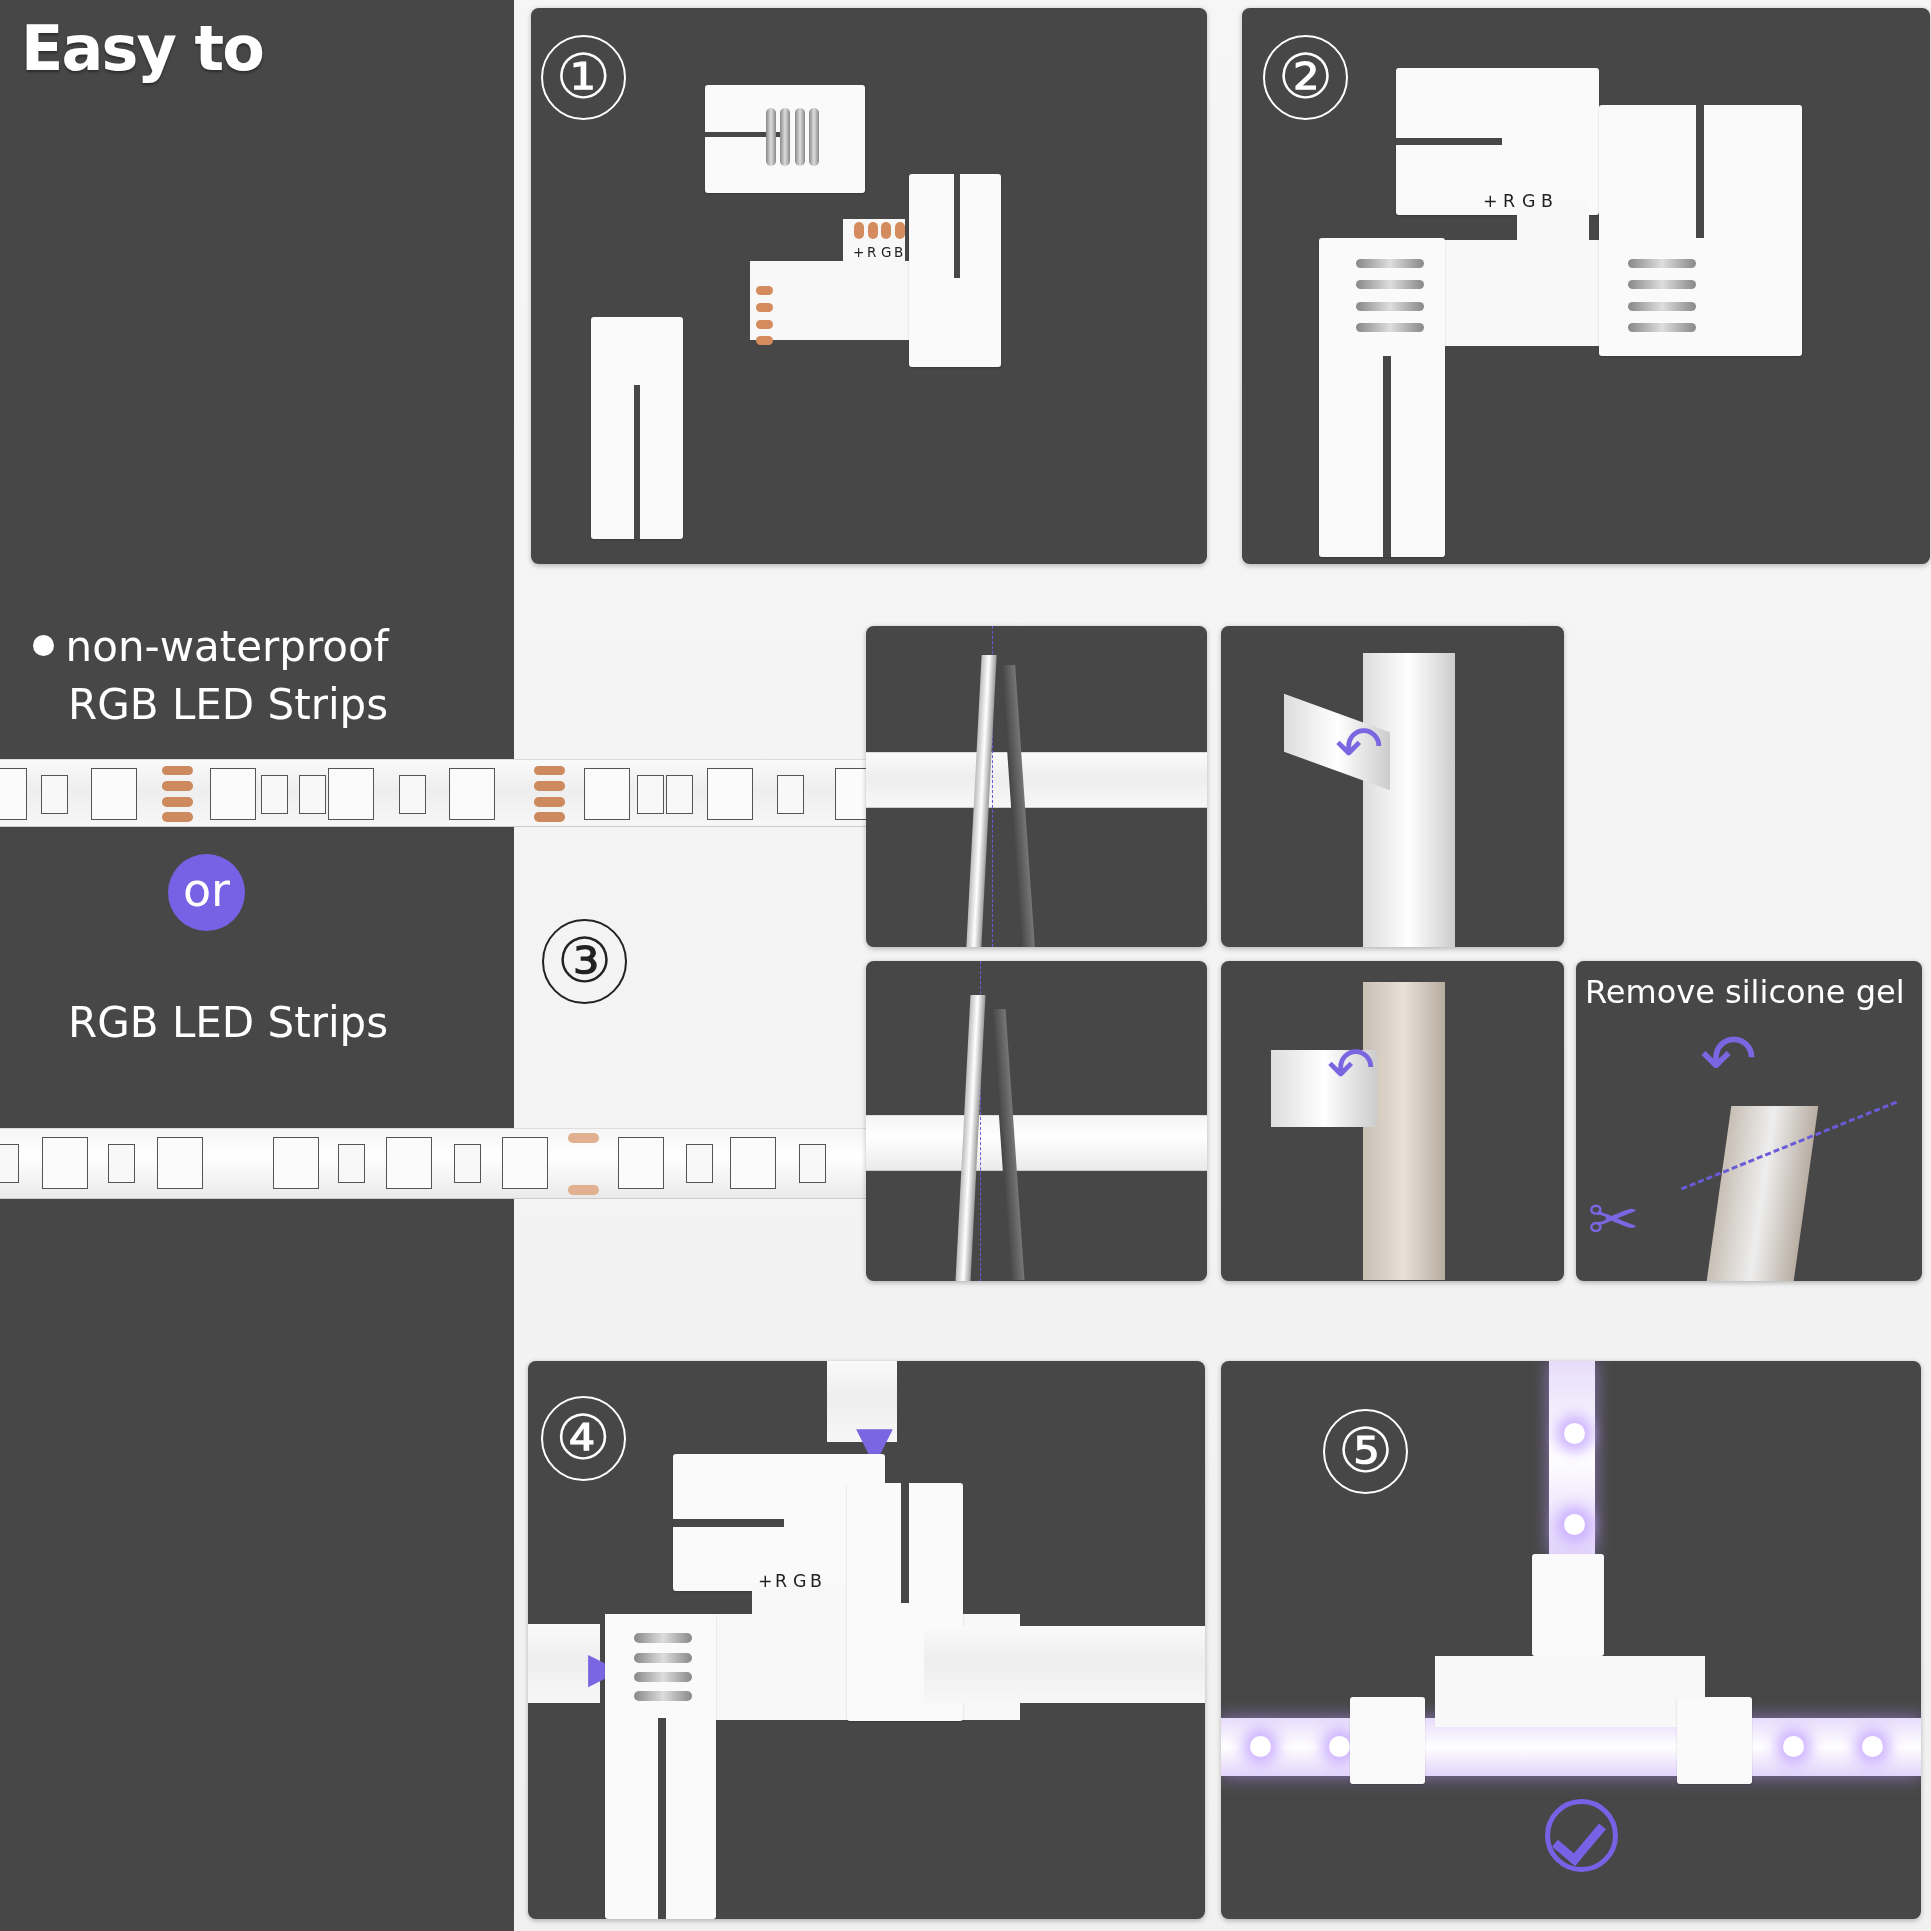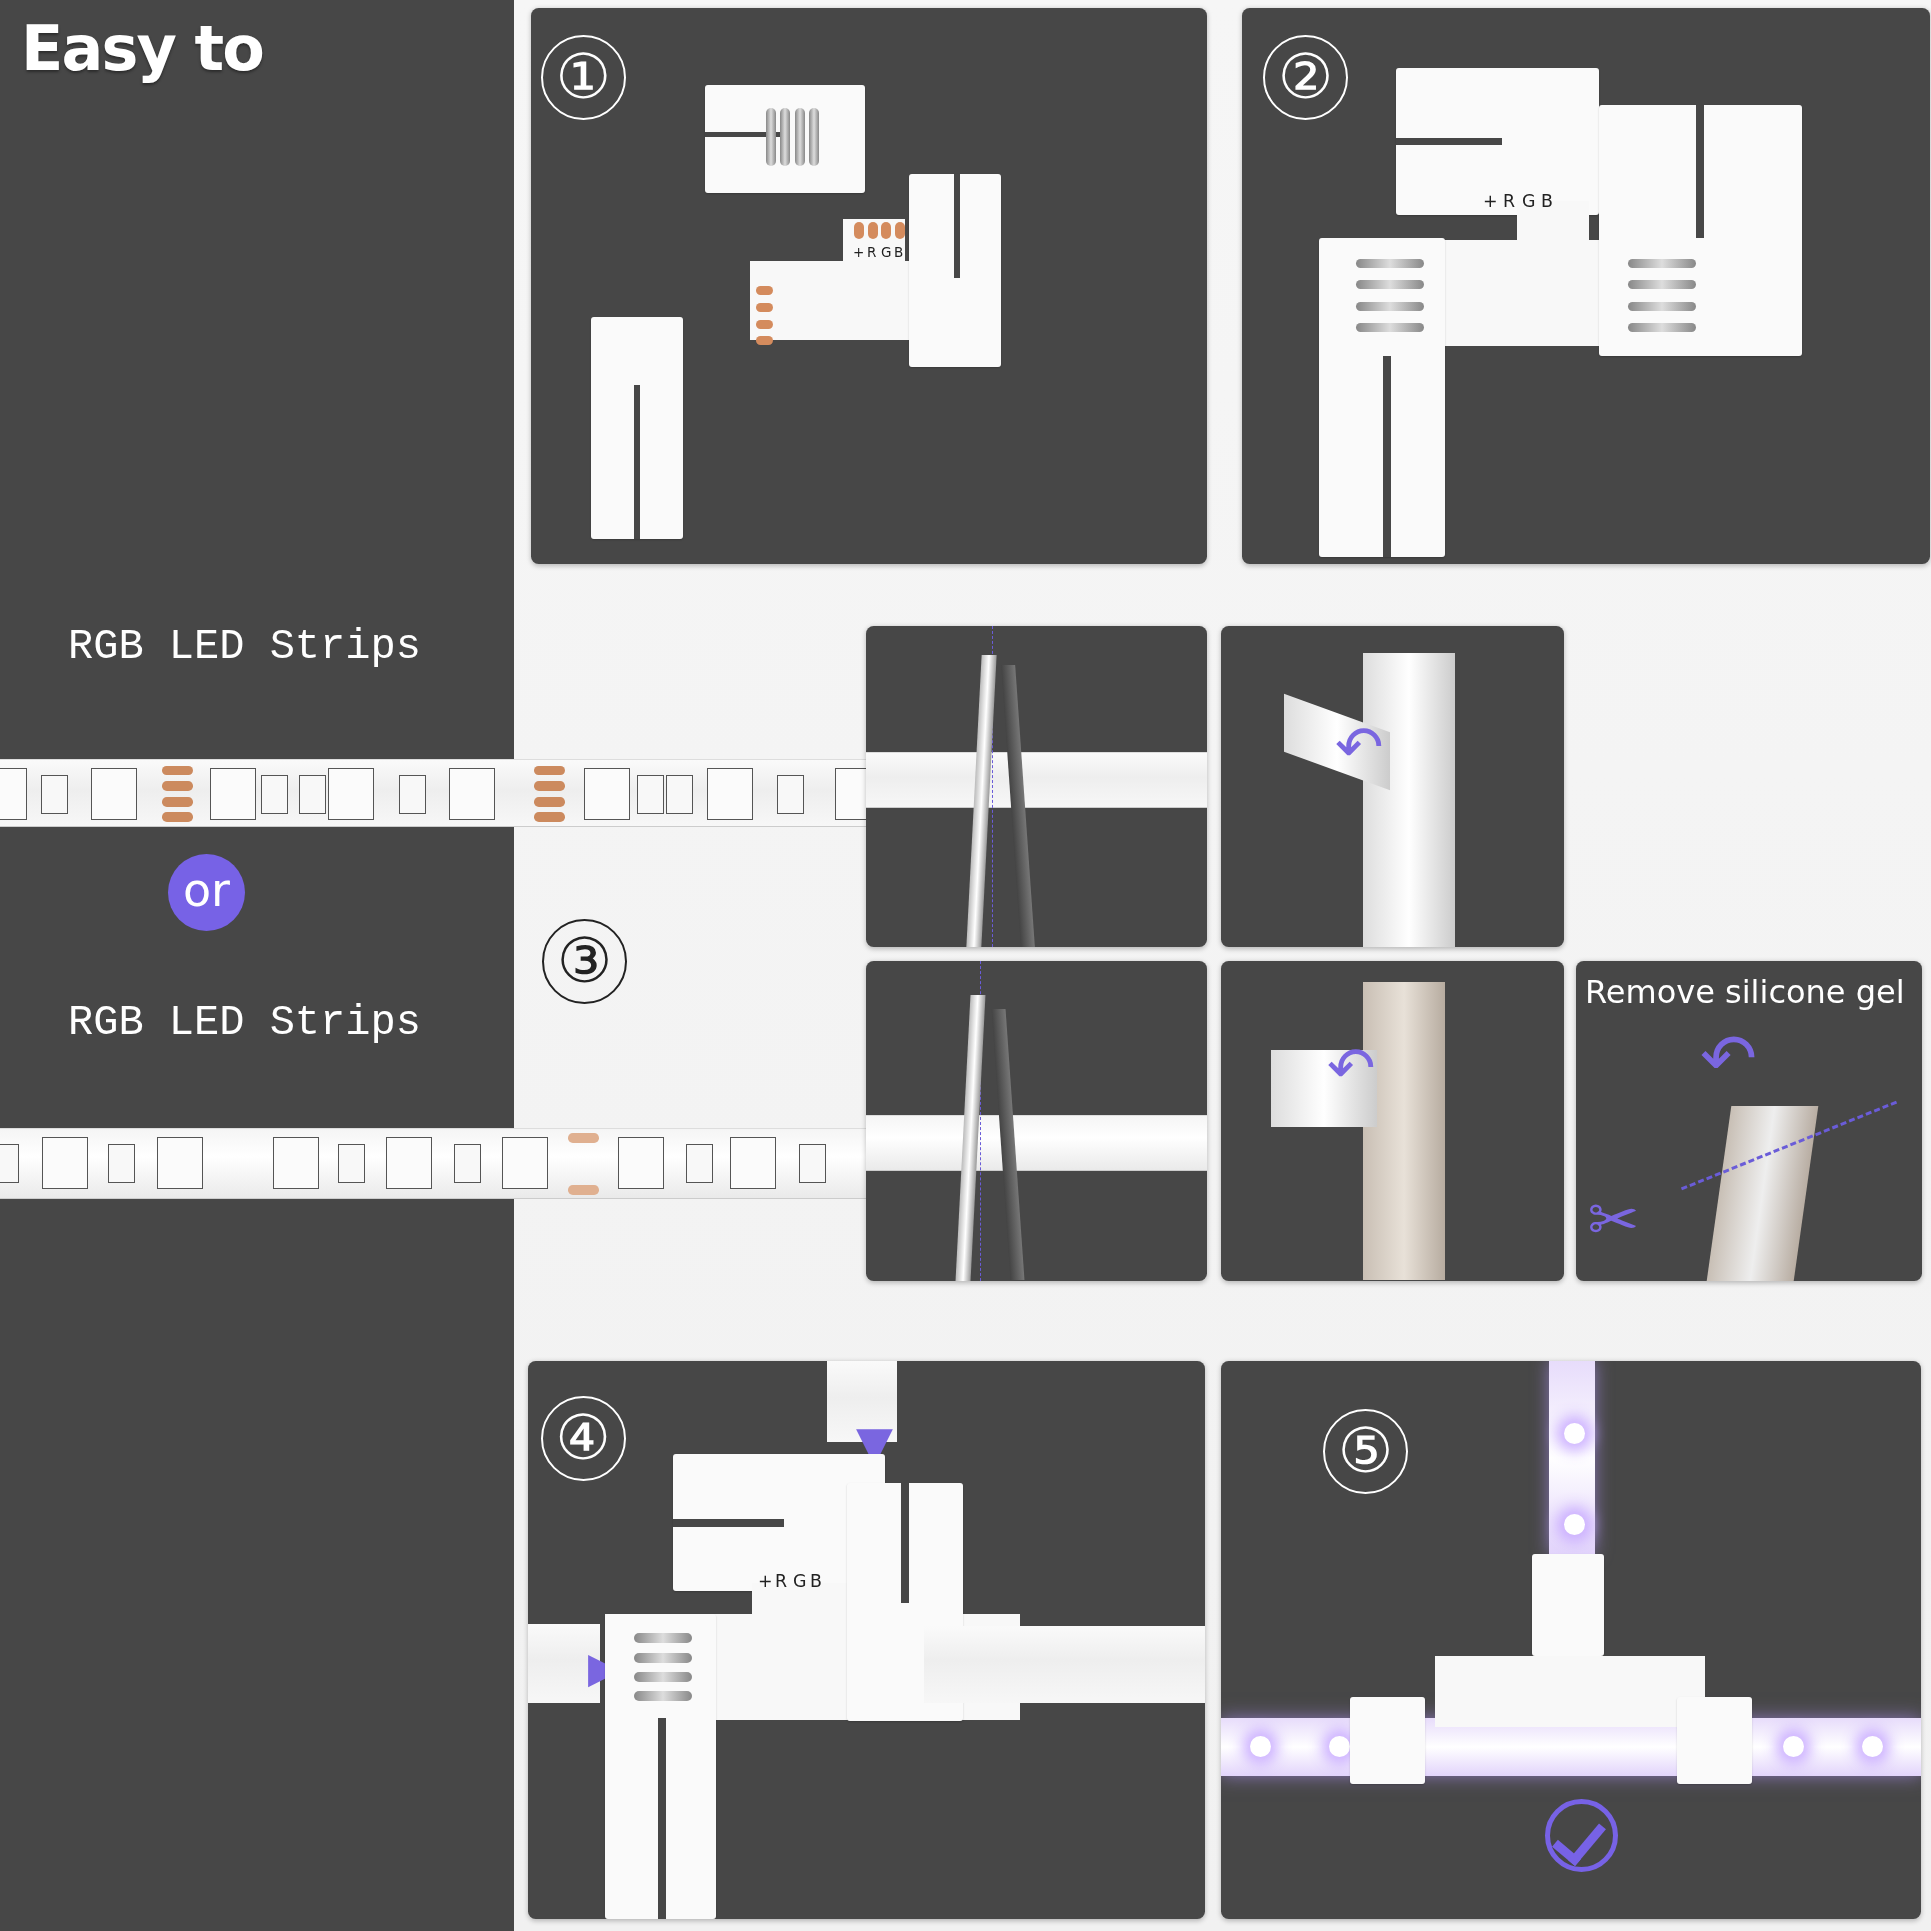--- a/index.html
+++ b/index.html
@@ -3,21 +3,21 @@
 <meta charset="utf-8">
 <style>
   * { box-sizing: border-box; margin: 0; padding: 0; }
   html, body { width: 1931px; height: 1931px; overflow: hidden; background: #f3f3f3; font-family: "DejaVu Sans", sans-serif; }
   .root { position: relative; width: 1931px; height: 1931px; background: linear-gradient(#f6f6f6, #f1f1f1); }
   .left-col { position: absolute; left: 0; top: 0; width: 514px; height: 1931px; background: #474747; }
   .title-line1 { position: absolute; left: 21px; top: 11.6px; color: #fff; font-family: "DejaVu Sans", sans-serif; font-weight: bold; font-size: 62px; letter-spacing: -1.9px; text-shadow: 0 1.9px 2.9px rgba(0,0,0,0.4); }
   .title-line2 { position: absolute; left: 150px; top: 104px; color: #fff; font-family: "DejaVu Sans", sans-serif; font-weight: bold; font-size: 183px; letter-spacing: -5.8px; line-height: 1; text-shadow: 0 2.9px 3.9px rgba(0,0,0,0.4); }
   .strip-label { position: absolute; color: #fff; font-family: "DejaVu Sans", sans-serif; font-size: 42px; line-height: 58px; }
   .strip-label .bullet { display: inline-block; width: 21px; height: 21px; border-radius: 50%; background: #fff; margin-right: 11.6px; vertical-align: middle; position: relative; top: -3.9px; }
-  .strip-label .l2 { padding-left: 35px; font-family: Liberation Mono, monospace; }
+  .strip-label .l2 { padding-left: 35px; }
   .or-badge { position: absolute; left: 168px; top: 854px; width: 77px; height: 77px; border-radius: 50%; background: #7762e6; color: #fff; font-size: 46px; text-align: center; line-height: 73px; }
 
   .panel { position: absolute; background: #474747; border-radius: 7.7px; overflow: hidden; box-shadow: 0 1.9px 5.8px rgba(0,0,0,0.25); }
   .step-num { position: absolute; width: 85px; height: 85px; border: 2.9px solid #fff; border-radius: 50%; color: #fff; font-family: "DejaVu Serif", serif; font-size: 62px; text-align: center; line-height: 79px; }
   .step-num.dark { border-color: #222; color: #222; }
 
   
   .strip { position: absolute; height: 68px; background: linear-gradient(#fafafa, #eee 45%, #f7f7f7); border-top: 1px solid #ddd; border-bottom: 1px solid #ccc; }
   .strip.wp { height: 71px; background: linear-gradient(#f5f5f5, #fff 40%, #eaeaea); }
   .led { position: absolute; width: 46px; height: 52px; top: 7.7px; border: 1.9px solid #555; background: #fbfbfb; }
@@ -44,20 +44,21 @@
 </style>
 </head>
 <body>
 
 <div class="root">
 
   <div class="left-col"></div>
   <div class="title-line1">Easy to</div>
 
   <div class="strip-label" style="left:33px; top:618px;">
+    <div><span class="bullet"></span><span>non-waterproof</span></div>
     <div class="l2">RGB LED Strips</div>
   </div>
 
   <div class="or-badge">or</div>
 
   <div class="strip-label" style="left:33px; top:994px;">
     <div class="l2">RGB LED Strips</div>
   </div>
 
   <div class="strip" style="left:0; top:759px; width:1207px;">

